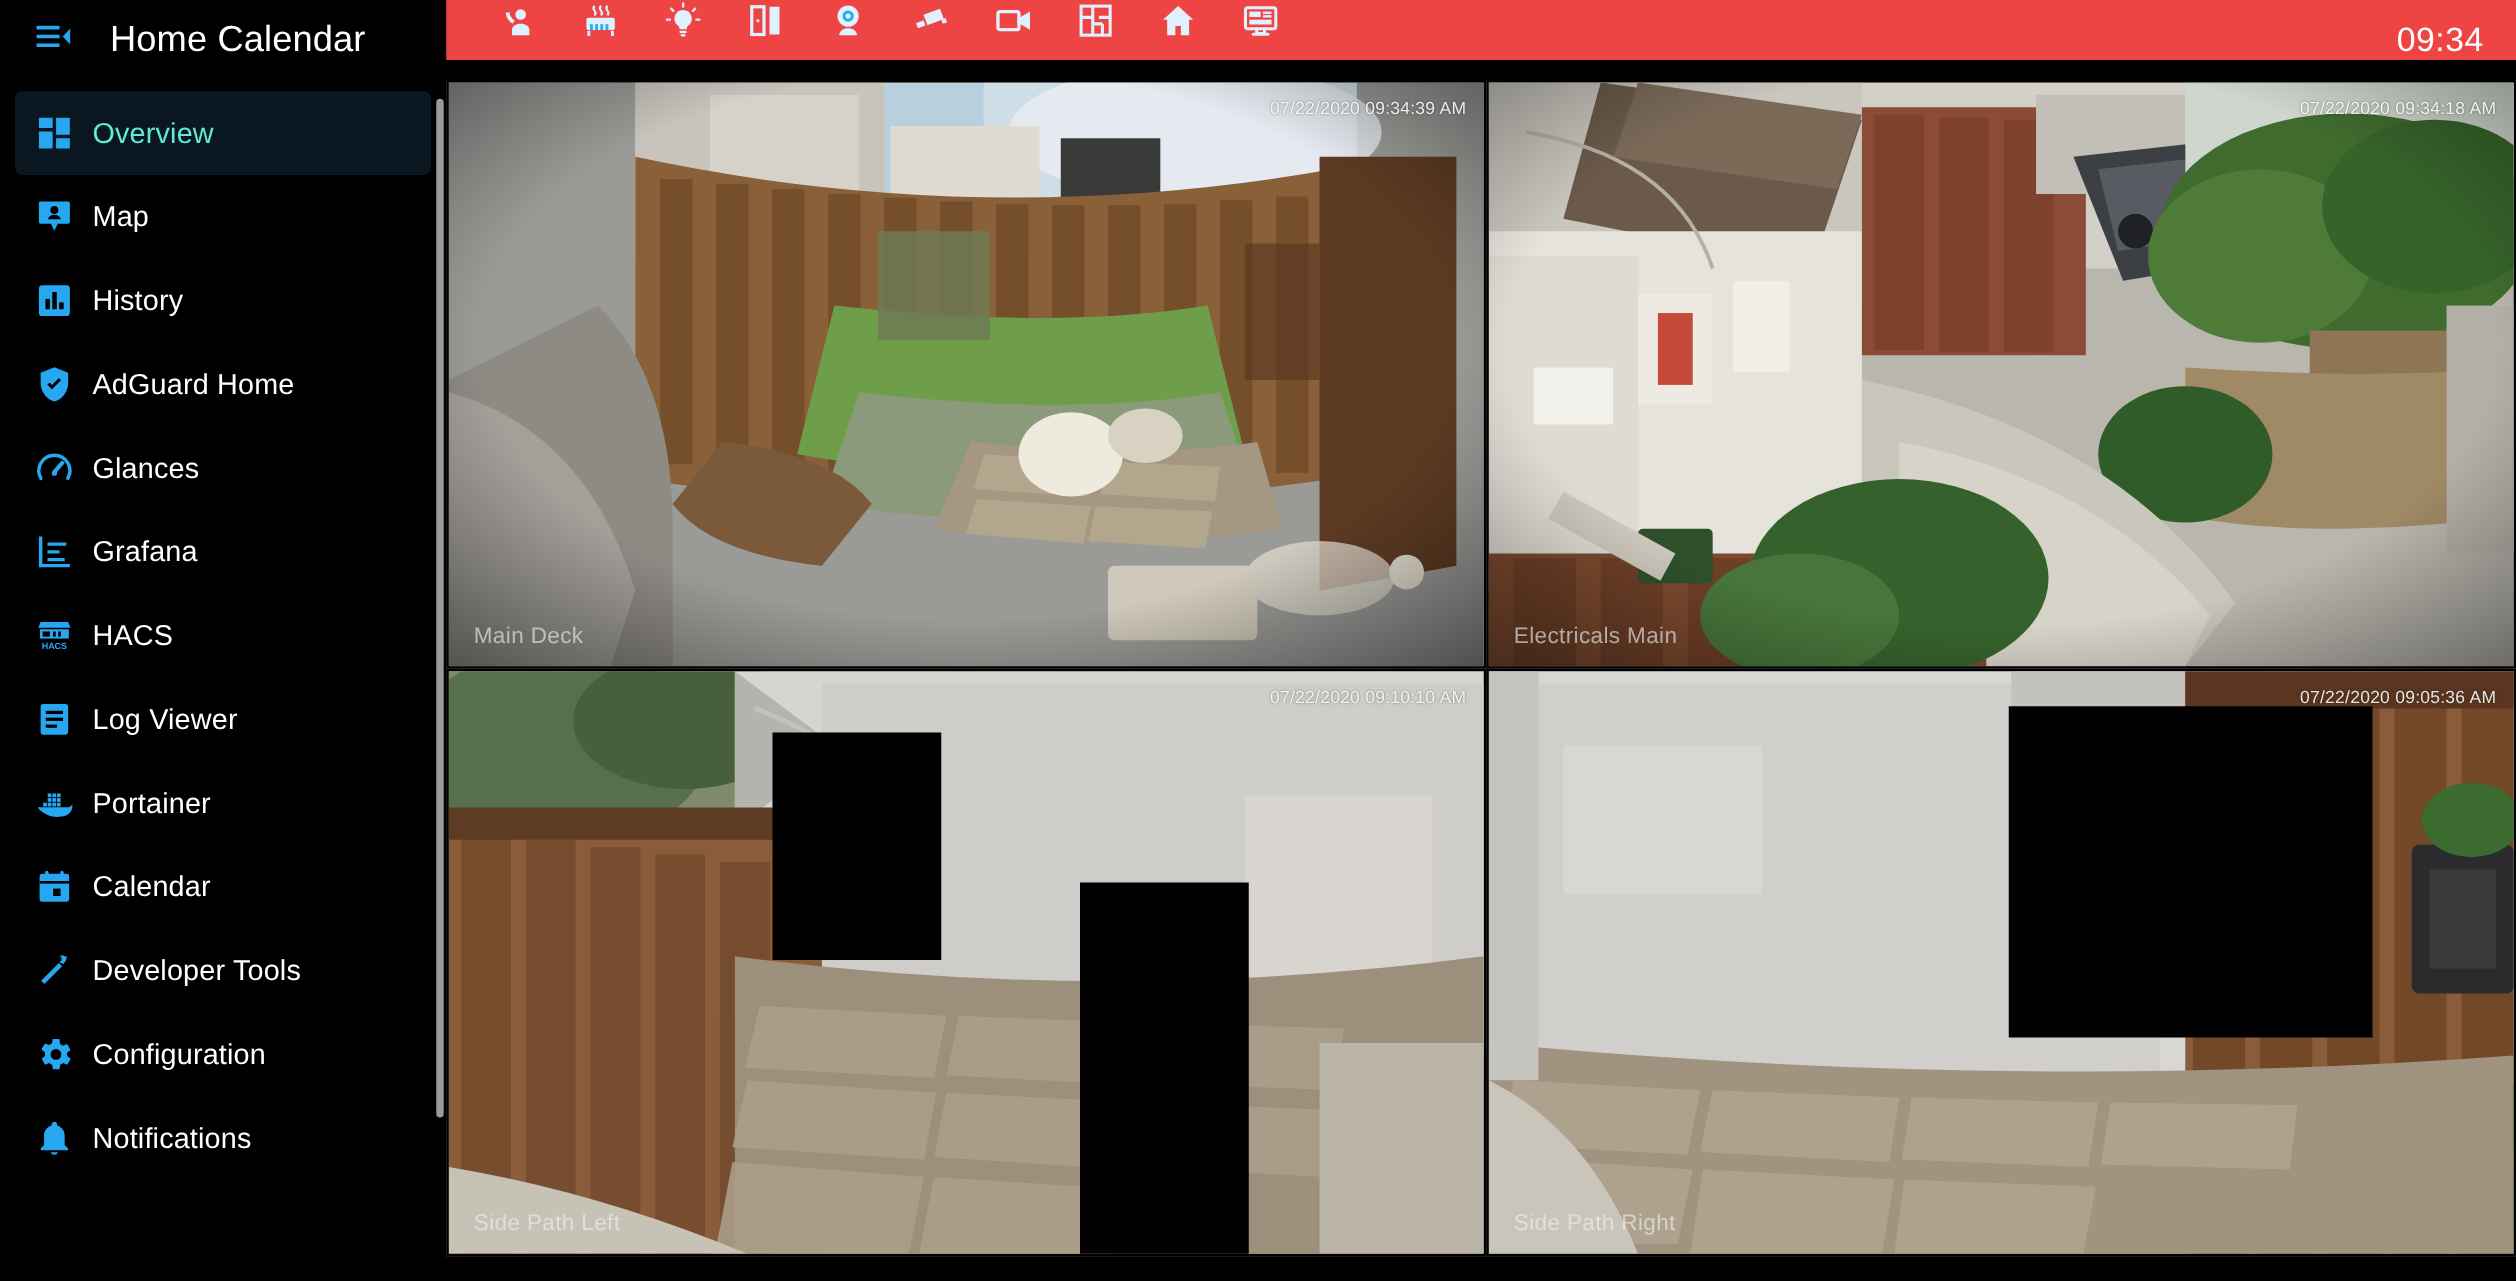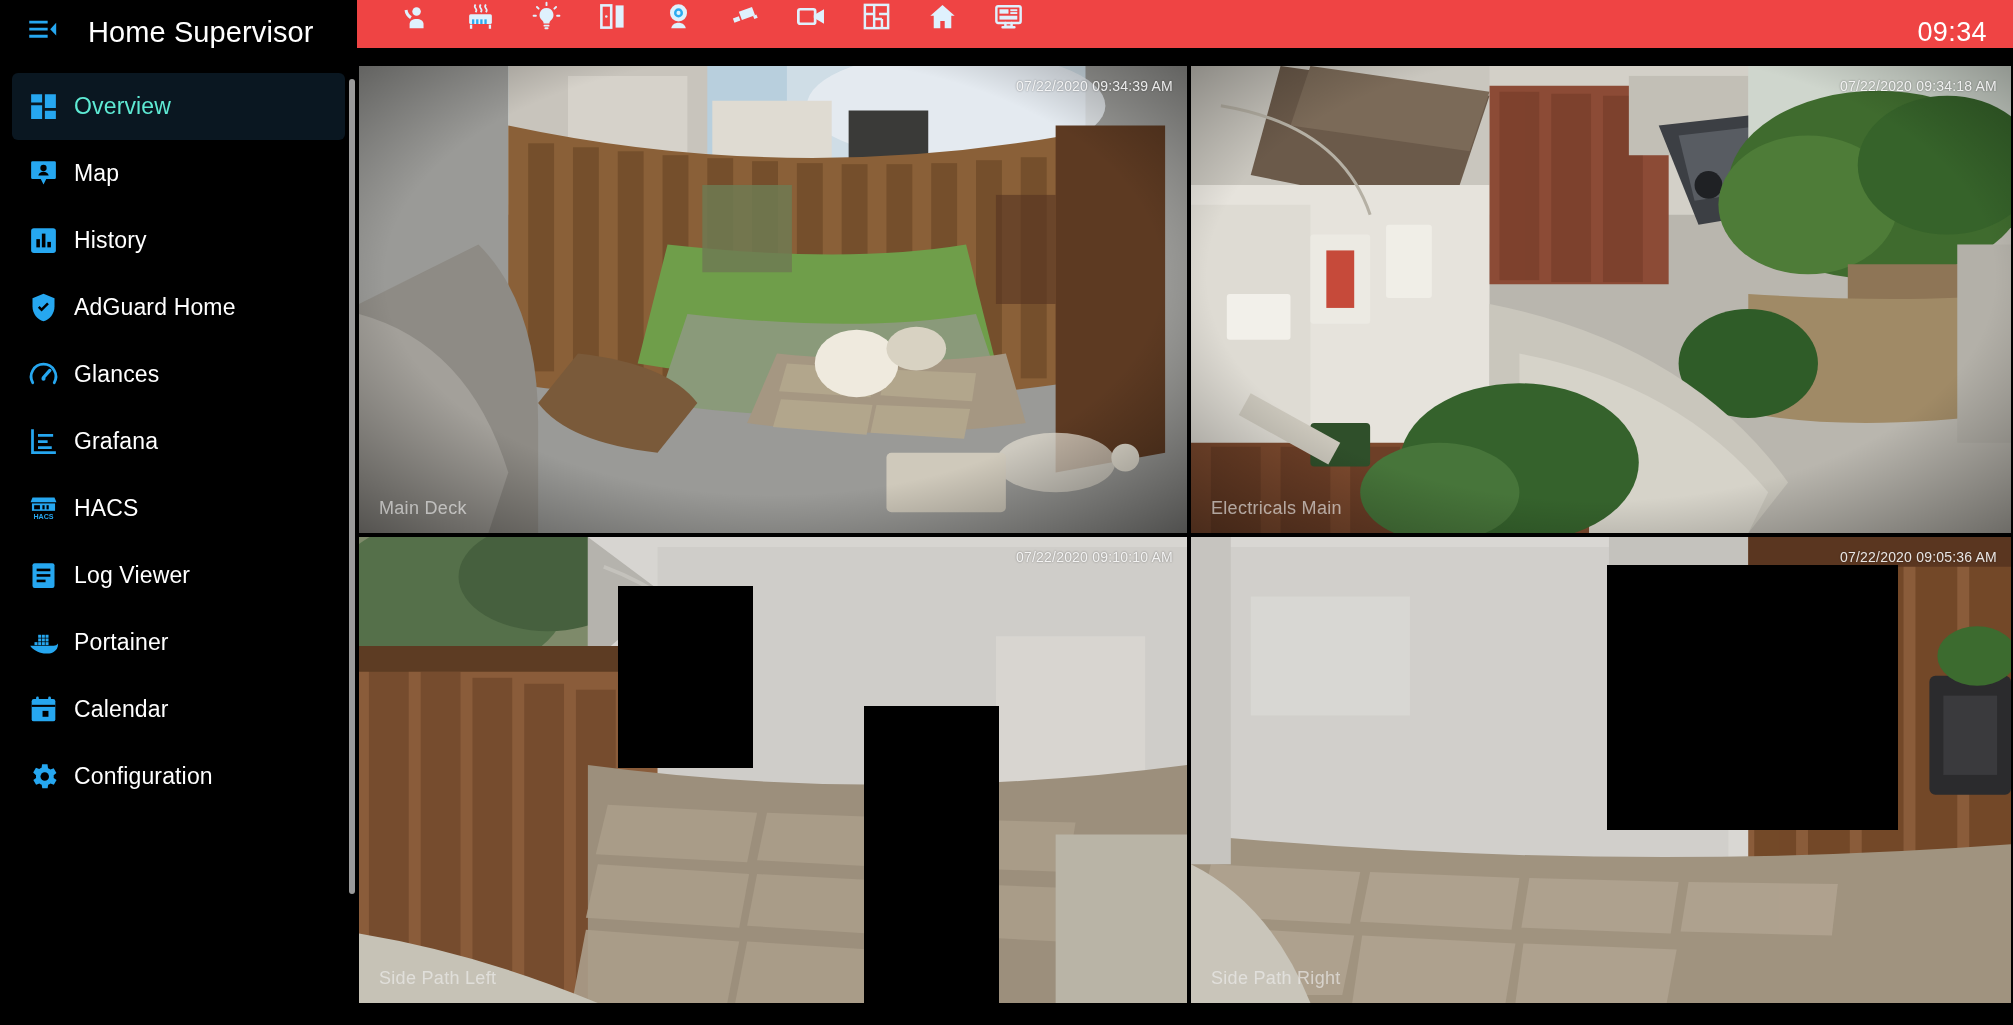--- a/index.html
+++ b/index.html
@@ -110,21 +110,21 @@
 
   <div id="sidebar">
 
     <div class="sb-header">
       <div class="sb-menu-btn">
         <svg width="34" height="34" viewBox="0 0 24 24" fill="#26a7f0">
           <path d="M3 4h13v2H3V4zm0 5h13v2H3V9zm0 5h13v2H3v-2z"></path>
           <path d="M22 5.5l-4.2 4.5 4.2 4.5V5.5z"></path>
         </svg>
       </div>
-      <div class="sb-title">Home Supervisor</div>
+      <div class="sb-title">Home Calendar</div>
     </div>
 
     <div class="sb-list">
 
       <div class="sb-item active">
         <span class="ic">
           <svg width="33" height="33" viewBox="0 0 24 24" fill="currentColor">
             <path d="M3 3h8v6H3V3zm0 8h8v10H3V11zm10-8h8v10h-8V3zm0 12h8v6h-8v-6z"></path>
           </svg>
         </span>
@@ -236,32 +236,51 @@
             <rect x="3.4" y="4.4" width="17.2" height="16.2" rx="1.6"></rect>
             <rect x="6.6" y="2.6" width="2" height="3.4" rx="1"></rect>
             <rect x="15.4" y="2.6" width="2" height="3.4" rx="1"></rect>
             <rect x="3.4" y="8.6" width="17.2" height="1.5" fill="#000"></rect>
             <rect x="11.3" y="13" width="4.3" height="4.3" fill="#000"></rect>
           </svg>
         </span>
         <span class="lbl">Calendar</span>
       </div>
 
+      <div class="sb-item">
+        <span class="ic">
+          <svg width="33" height="33" viewBox="0 0 24 24" fill="currentColor">
+            <path d="M15.2 3.2l1.6 2.4-2 1.4 2.4 1.2 1.8-2.6-1.4-2.4-2.4 0z"></path>
+            <path d="M14.6 7.6L4.3 17.9l1.9 1.9L16.5 9.5l-1.9-1.9z"></path>
+            <path d="M16.6 4.1l2.8-.5-1 3.3-2.4-1.1.6-1.7z"></path>
+          </svg>
+        </span>
+        <span class="lbl">Developer Tools</span>
+      </div>
 
 
       <div class="sb-item">
         <span class="ic">
           <svg width="33" height="33" viewBox="0 0 24 24" fill="currentColor">
             <path d="M19.4 13a7.6 7.6 0 000-2l2-1.6-2-3.4-2.4 1a7.6 7.6 0 00-1.7-1L14.9 3h-3.9l-.4 2.6c-.6.2-1.2.6-1.7 1l-2.4-1-2 3.4L6.6 11a7.6 7.6 0 000 2l-2 1.6 2 3.4 2.4-1c.5.4 1.1.8 1.7 1l.4 2.6h3.9l.4-2.6c.6-.2 1.2-.6 1.7-1l2.4 1 2-3.4-2.1-1.6z"></path>
             <circle cx="12.9" cy="12" r="3.1" fill="#000"></circle>
           </svg>
         </span>
         <span class="lbl">Configuration</span>
       </div>
 
+      <div class="sb-item">
+        <span class="ic">
+          <svg width="33" height="33" viewBox="0 0 24 24" fill="currentColor">
+            <path d="M12 2.4c-.9 0-1.6.7-1.6 1.6v.7C7.8 5.4 6 7.7 6 10.5V16l-2 2.1v1h16v-1L18 16v-5.5c0-2.8-1.8-5.1-4.4-5.8v-.7c0-.9-.7-1.6-1.6-1.6z"></path>
+            <path d="M9.9 20.2a2.2 2.2 0 004.2 0H9.9z"></path>
+          </svg>
+        </span>
+        <span class="lbl">Notifications</span>
+      </div>
 
     </div>
 
     <div class="sb-scrollbar"></div>
   </div>
 
   <div id="main">
 
     <div class="topbar">
 

